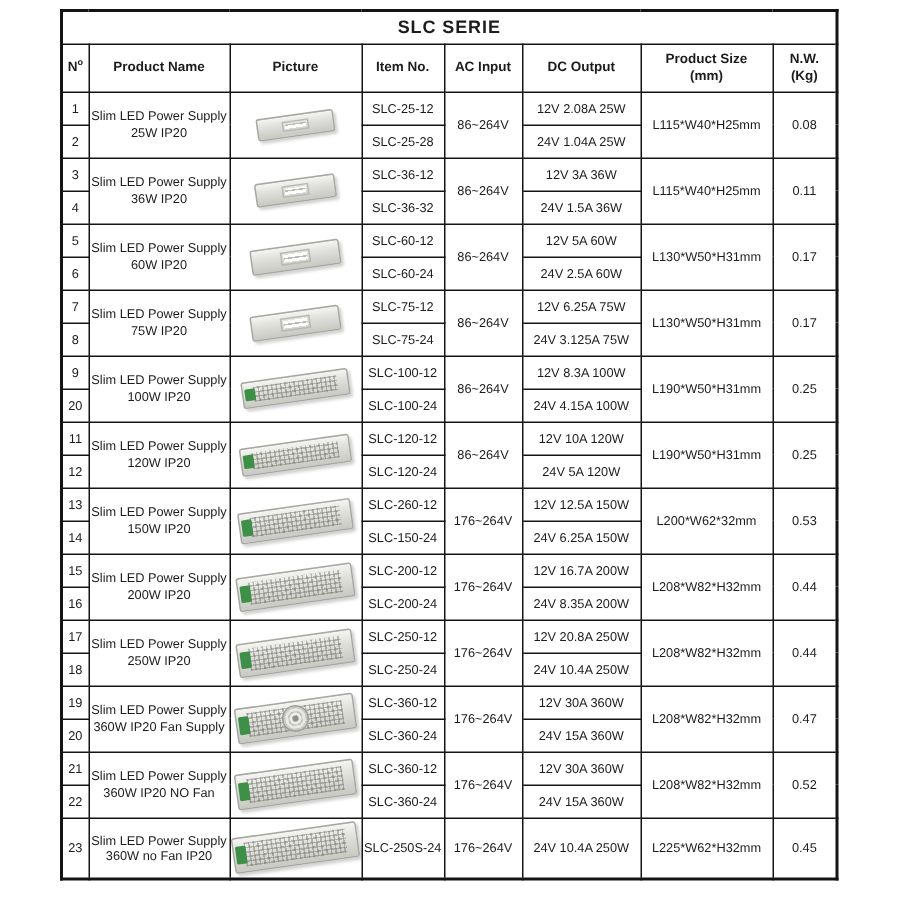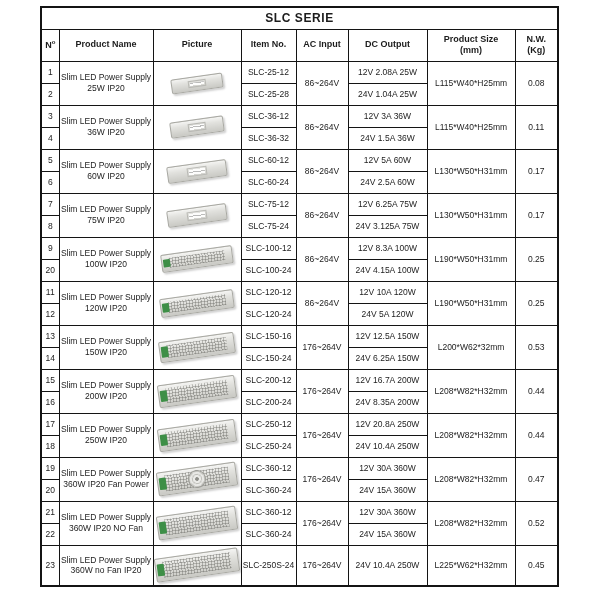--- a/index.html
+++ b/index.html
@@ -267,21 +267,21 @@
             <div class="nm-line">150W IP20</div>
           </td>
           <td class="c-pic" rowspan="2">
             <div class="pic-wrap">
               <div class="psu" style="width: 76px; height: 21px;">
                 <div class="mesh"></div>
                 <div class="terminal"></div>
               </div>
             </div>
           </td>
-          <td class="c-item">SLC-150-16</td>
+          <td class="c-item">SLC-260-12</td>
           <td class="c-ac" rowspan="2">176~264V</td>
           <td class="c-dc">12V 12.5A 150W</td>
           <td class="c-size" rowspan="2">L200*W62*32mm</td>
           <td class="c-nw" rowspan="2">0.53</td>
         </tr>
         <tr>
           <td class="c-n">14</td>
           <td class="c-item">SLC-150-24</td>
           <td class="c-dc">24V 6.25A 150W</td>
         </tr>
@@ -332,21 +332,21 @@
         </tr>
         <tr>
           <td class="c-n">18</td>
           <td class="c-item">SLC-250-24</td>
           <td class="c-dc">24V 10.4A 250W</td>
         </tr>
         <tr>
           <td class="c-n">19</td>
           <td class="c-name" rowspan="2">
             <div class="nm-line">Slim LED Power Supply</div>
-            <div class="nm-line">360W IP20 Fan Power</div>
+            <div class="nm-line">360W IP20 Fan Supply</div>
           </td>
           <td class="c-pic" rowspan="2">
             <div class="pic-wrap">
               <div class="psu" style="width: 80px; height: 24px;">
                 <div class="mesh"></div>
                 <div class="terminal"></div>
                 <div class="fan"></div>
               </div>
             </div>
           </td>

